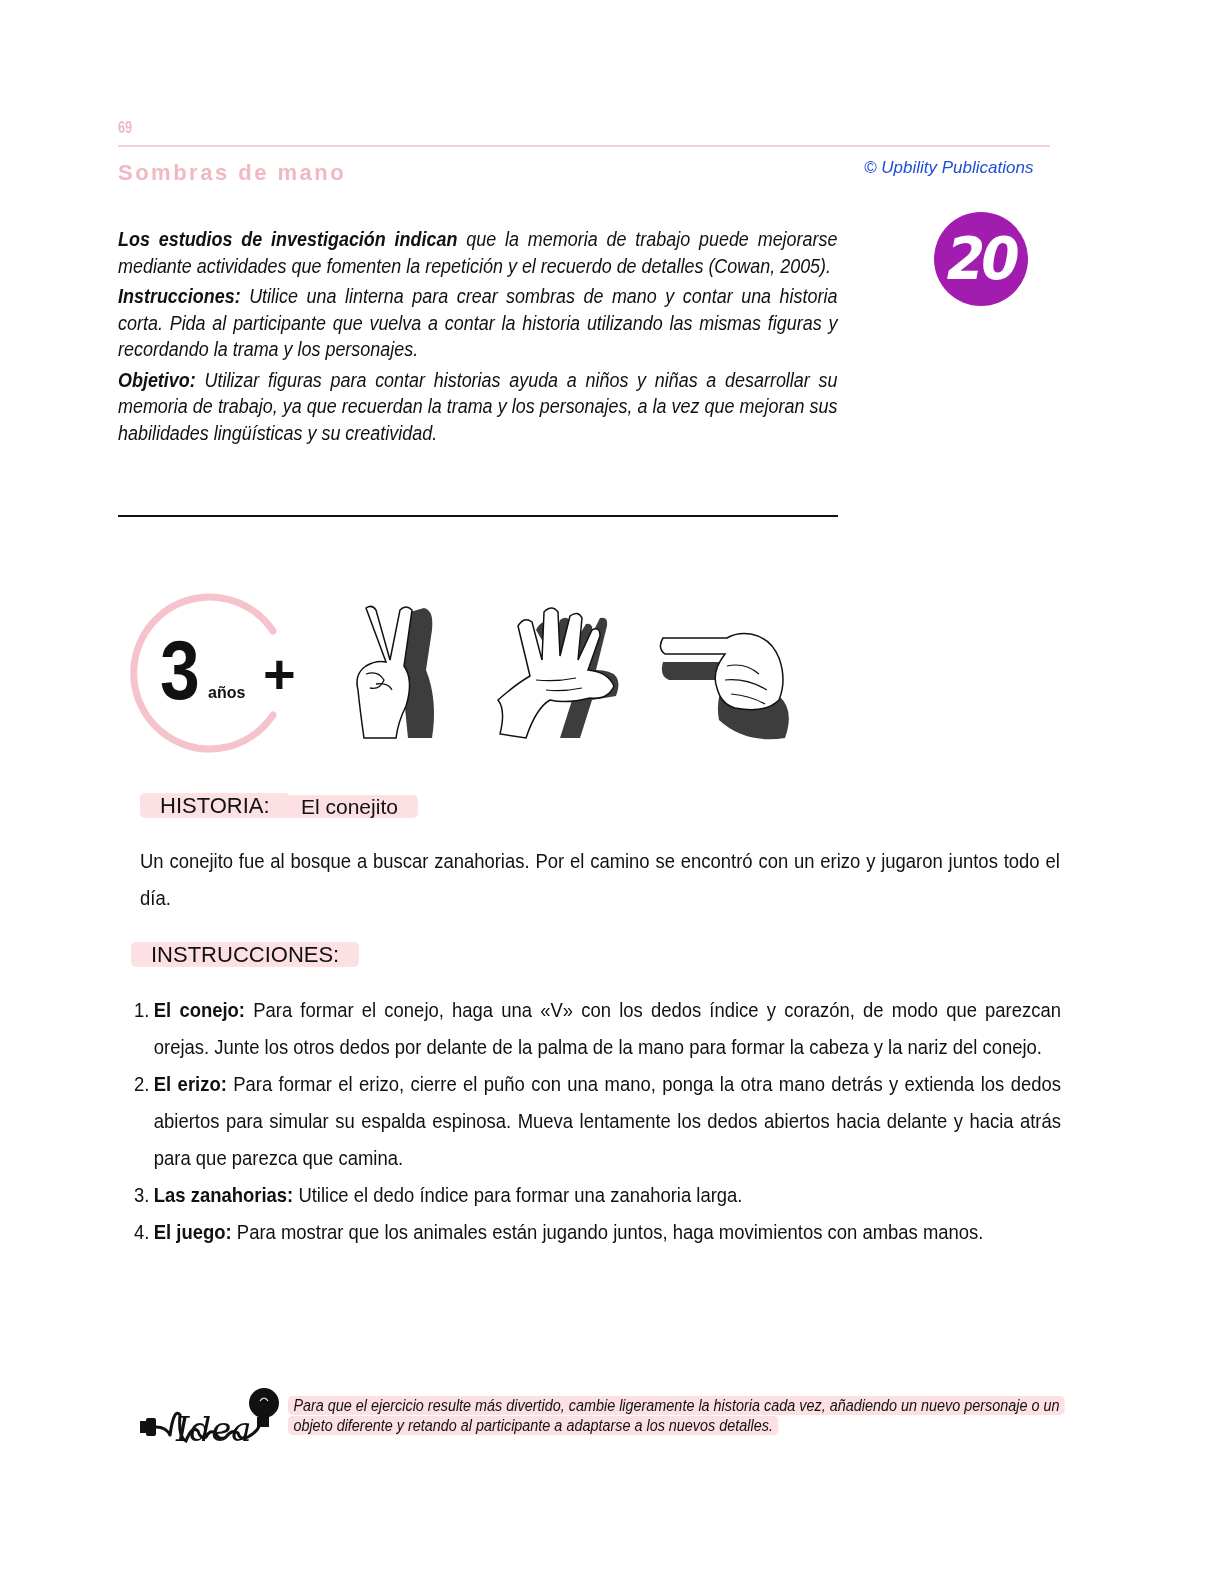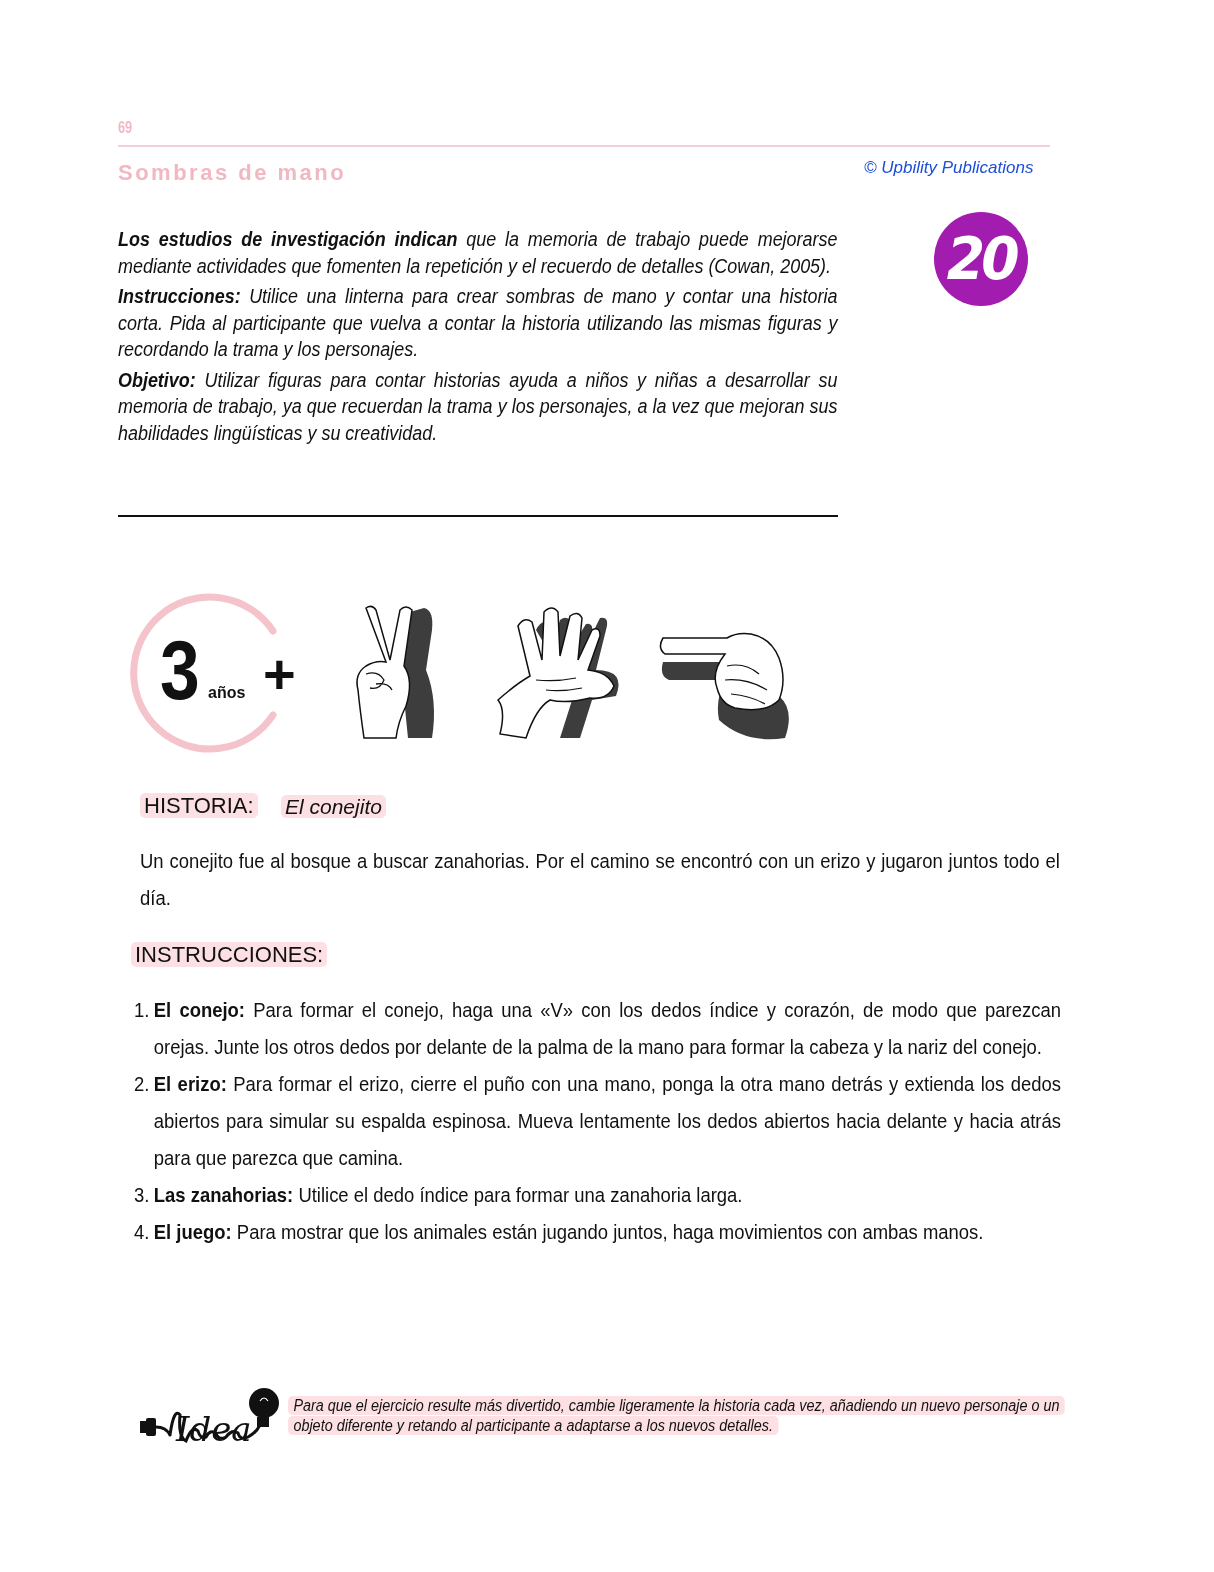--- a/index.html
+++ b/index.html
@@ -21,23 +21,23 @@
   .intro b { font-weight: bold; }
   .rule-mid { left: 118px; top: 515px; width: 720px; height: 2px; background: #111; }
 
   .age { left: 130px; top: 593px; width: 160px; height: 160px; }
   .age-3 { left: 160px; top: 628px; font-size: 84px; font-weight: 900; line-height: 84px; font-family: "Liberation Sans", sans-serif;
            transform: scaleX(0.85); transform-origin: left; }
   .age-anos { left: 208px; top: 684px; font-size: 16px; font-weight: bold; }
   .age-plus { left: 263px; top: 648px; font-size: 56px; font-weight: 900; line-height: 52px; }
 
   .hand { top: 600px; }
-  .hl { background: #fde0e4; border-radius: 5px; padding: 0 4px; }
+  .hl { background: #fde0e4; border-radius: 5px; padding: 0 20px; }
   .historia-lbl { left: 140px; top: 793px; font-size: 22px; }
-  .historia-val { left: 281px; top: 795px; font-size: 21px; font-style: italic; }
+  .historia-val { left: 281px; top: 795px; font-size: 21px; }
   .body-text { font-size: 20.5px; line-height: 37px; text-align: justify; transform: scaleX(0.9); transform-origin: left top; }
   .story { left: 140px; top: 842px; width: 1022px; }
   .instr-lbl { left: 131px; top: 942px; font-size: 22px; }
   .list { left: 134px; top: 991px; width: 1030px; margin: 0; padding: 0; list-style: none; }
   .list li { position: relative; padding-left: 22px; }
   .list li .num { position: absolute; left: 0; top: 0; }
   .idea { left: 140px; top: 1385px; width: 145px; height: 62px; }
   .tip { left: 288px; top: 1396px; width: 870px; font-size: 16px; font-style: italic; line-height: 20px;
          transform: scaleX(0.9); transform-origin: left top; }
   .tip span { background: #fde0e4; border-radius: 5px; padding: 1px 6px; box-decoration-break: clone; -webkit-box-decoration-break: clone; }

